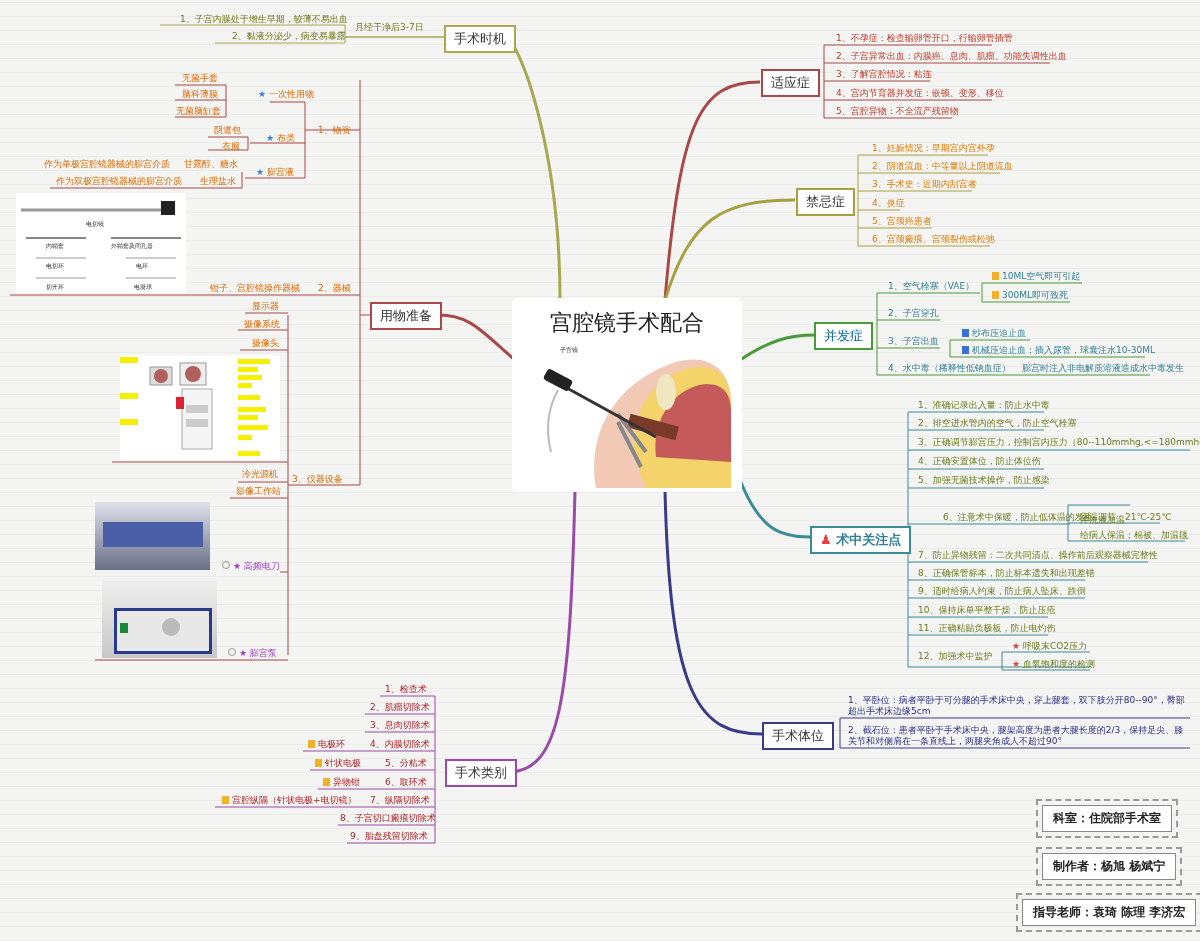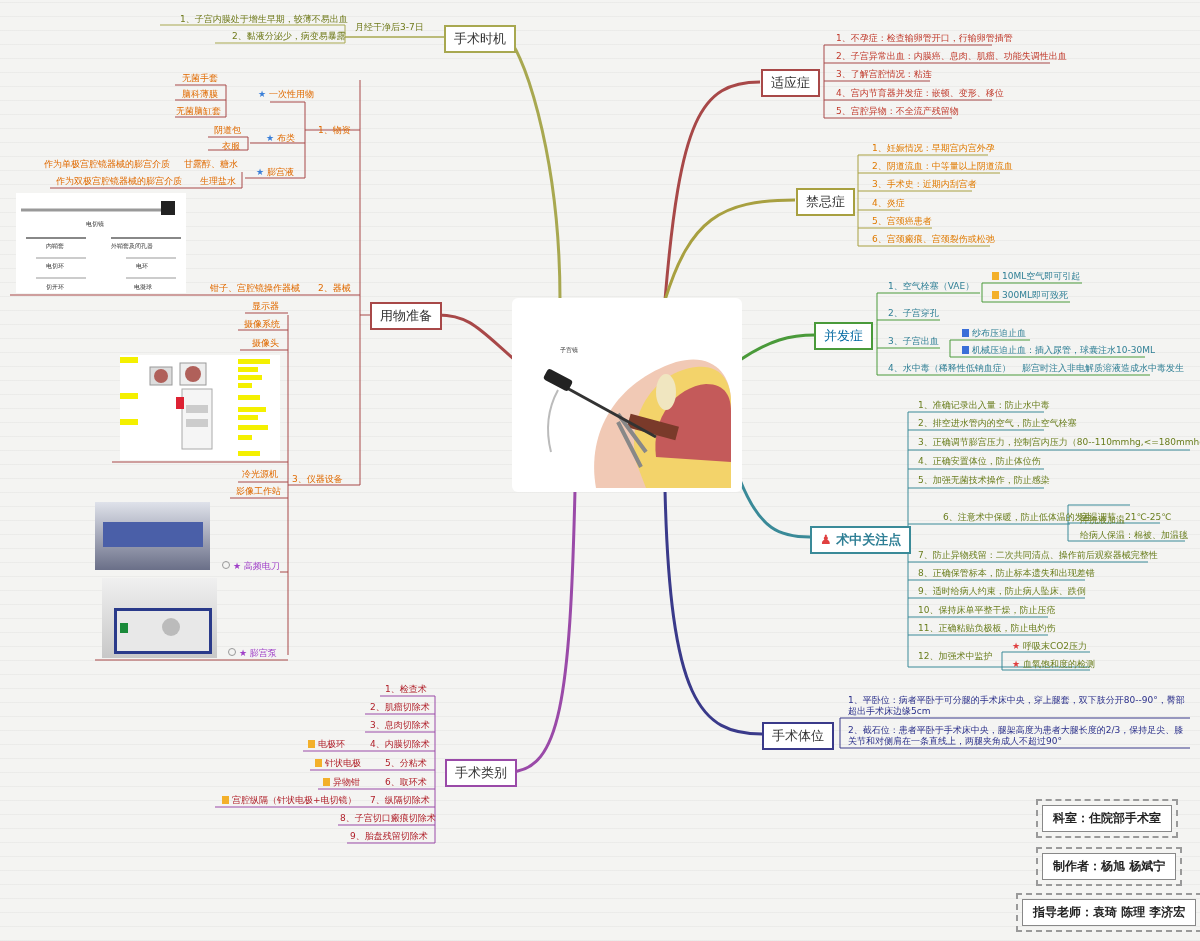--- a/index.html
+++ b/index.html
@@ -149,20 +149,21 @@
     <line x1="240" y1="350" x2="288" y2="350"></line>
     <line x1="112" y1="462" x2="288" y2="462"></line>
     <line x1="238" y1="482" x2="288" y2="482"></line>
     <line x1="230" y1="498" x2="288" y2="498"></line>
     <line x1="280" y1="572" x2="288" y2="572"></line>
     <line x1="95" y1="660" x2="288" y2="660"></line>
   </g>
 </svg>
 
 <div class="center">
+  <div class="title">宫腔镜手术配合</div>
   <svg class="illus" viewBox="0 0 205 146">
     <rect x="0" y="0" width="205" height="146" fill="#fff"></rect>
     <path d="M70,146 C60,90 90,40 150,20 C185,10 205,30 205,60 L205,146 Z" fill="#f1c9b5"></path>
     <path d="M110,120 C100,70 130,30 170,25 C195,22 205,40 205,60 L205,146 L120,146 Z" fill="#f3d36a"></path>
     <path d="M130,115 C125,75 150,45 180,42 C200,42 205,55 205,70 L205,120 Z" fill="#c45a5a"></path>
     <ellipse cx="140" cy="50" rx="10" ry="18" fill="#f0e6c0"></ellipse>
     <rect x="102" y="78" width="50" height="14" fill="#7a3a2a" transform="rotate(15 127 85)"></rect>
     <path d="M92,72 L120,110 M92,80 L115,125" stroke="#888" stroke-width="4"></path>
     <line x1="30" y1="40" x2="130" y2="95" stroke="#333" stroke-width="3"></line>
     <rect x="18" y="32" width="28" height="12" rx="3" fill="#222" transform="rotate(28 32 38)"></rect>

